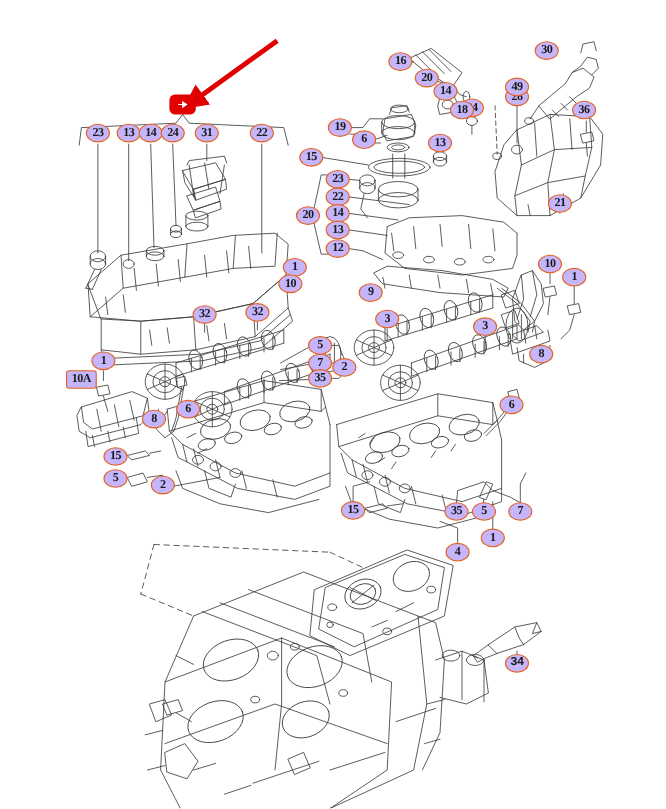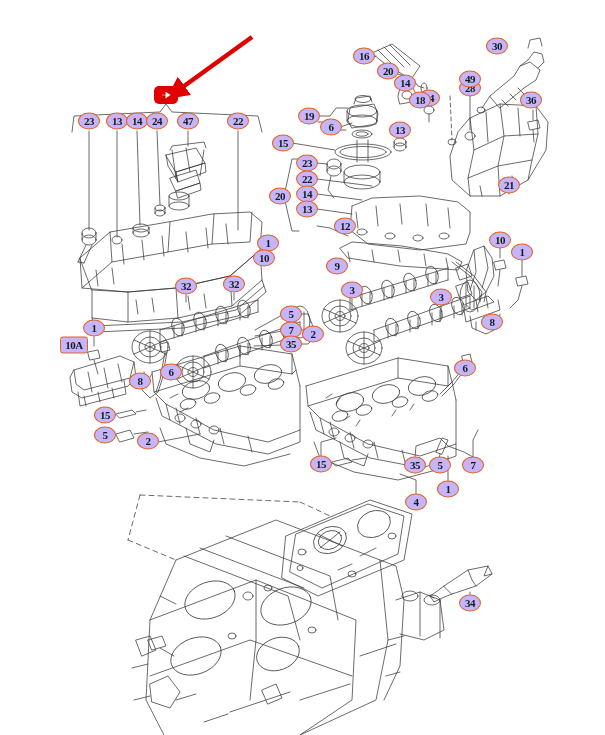--- a/index.html
+++ b/index.html
@@ -421,21 +421,21 @@
     </g>
 
     <line x1="252" y1="37" x2="180" y2="89" stroke="#E00000" stroke-width="4.5" marker-end="url(#arrowhead)"></line>
   </svg>
 
   <div id="callouts">
       <div class="callout" style="left: 89px; top: 121px;">23</div>
       <div class="callout" style="left: 117px; top: 121px;">13</div>
       <div class="callout" style="left: 137px; top: 121px;">14</div>
       <div class="callout" style="left: 157px; top: 121px;">24</div>
-      <div class="callout" style="left: 188px; top: 121px;">47</div>
+      <div class="callout" style="left: 188px; top: 121px;">31</div>
       <div class="callout" style="left: 238px; top: 121px;">22</div>
       <div class="callout hl" style="left: 166px; top: 95px;">
         <span></span>
       </div>
       <div class="callout" style="left: 364px; top: 56px;">16</div>
       <div class="callout" style="left: 388px; top: 71px;">20</div>
       <div class="callout" style="left: 405px; top: 83px;">14</div>
       <div class="callout" style="left: 429px; top: 98px;">24</div>
       <div class="callout" style="left: 470px; top: 88px;">28</div>
       <div class="callout" style="left: 470px; top: 79px;">49</div>
@@ -443,21 +443,21 @@
       <div class="callout" style="left: 531px; top: 100px;">36</div>
       <div class="callout" style="left: 509px; top: 185px;">21</div>
       <div class="callout" style="left: 309px; top: 116px;">19</div>
       <div class="callout" style="left: 331px; top: 127px;">6</div>
       <div class="callout" style="left: 283px; top: 143px;">15</div>
       <div class="callout" style="left: 307px; top: 163px;">23</div>
       <div class="callout" style="left: 307px; top: 179px;">22</div>
       <div class="callout" style="left: 307px; top: 194px;">14</div>
       <div class="callout" style="left: 307px; top: 209px;">13</div>
       <div class="callout" style="left: 280px; top: 196px;">20</div>
-      <div class="callout" style="left: 307px; top: 226px; margin-left: 38px;">12</div>
+      <div class="callout" style="left: 307px; top: 226px;">12</div>
       <div class="callout" style="left: 400px; top: 130px;">13</div>
       <div class="callout" style="left: 420px; top: 100px;">18</div>
       <div class="callout" style="left: 268px; top: 243px;">1</div>
       <div class="callout" style="left: 264px; top: 258px;">10</div>
       <div class="callout" style="left: 337px; top: 266px;">9</div>
       <div class="callout" style="left: 186px; top: 286px;">32</div>
       <div class="callout" style="left: 234px; top: 284px;">32</div>
       <div class="callout" style="left: 94px; top: 328px;">1</div>
       <div class="callout rect" style="left: 74px; top: 345px;">10A</div>
       <div class="callout" style="left: 140px; top: 381px;">8</div>
@@ -474,15 +474,15 @@
       <div class="callout" style="left: 500px; top: 240px;">10</div>
       <div class="callout" style="left: 522px; top: 252px;">1</div>
       <div class="callout" style="left: 492px; top: 322px;">8</div>
       <div class="callout" style="left: 465px; top: 368px;">6</div>
       <div class="callout" style="left: 321px; top: 464px;">15</div>
       <div class="callout" style="left: 415px; top: 465px;">35</div>
       <div class="callout" style="left: 440px; top: 465px;">5</div>
       <div class="callout" style="left: 473px; top: 465px;">7</div>
       <div class="callout" style="left: 448px; top: 489px;">1</div>
       <div class="callout" style="left: 416px; top: 502px;">4</div>
-      <div class="callout" style="left: 470px; top: 603px;">34</div>
+      <div class="callout" style="left: 470px; top: 603px; font-family: Liberation Mono, monospace;">34</div>
     </div>
 </div>
 
 </body></html>

